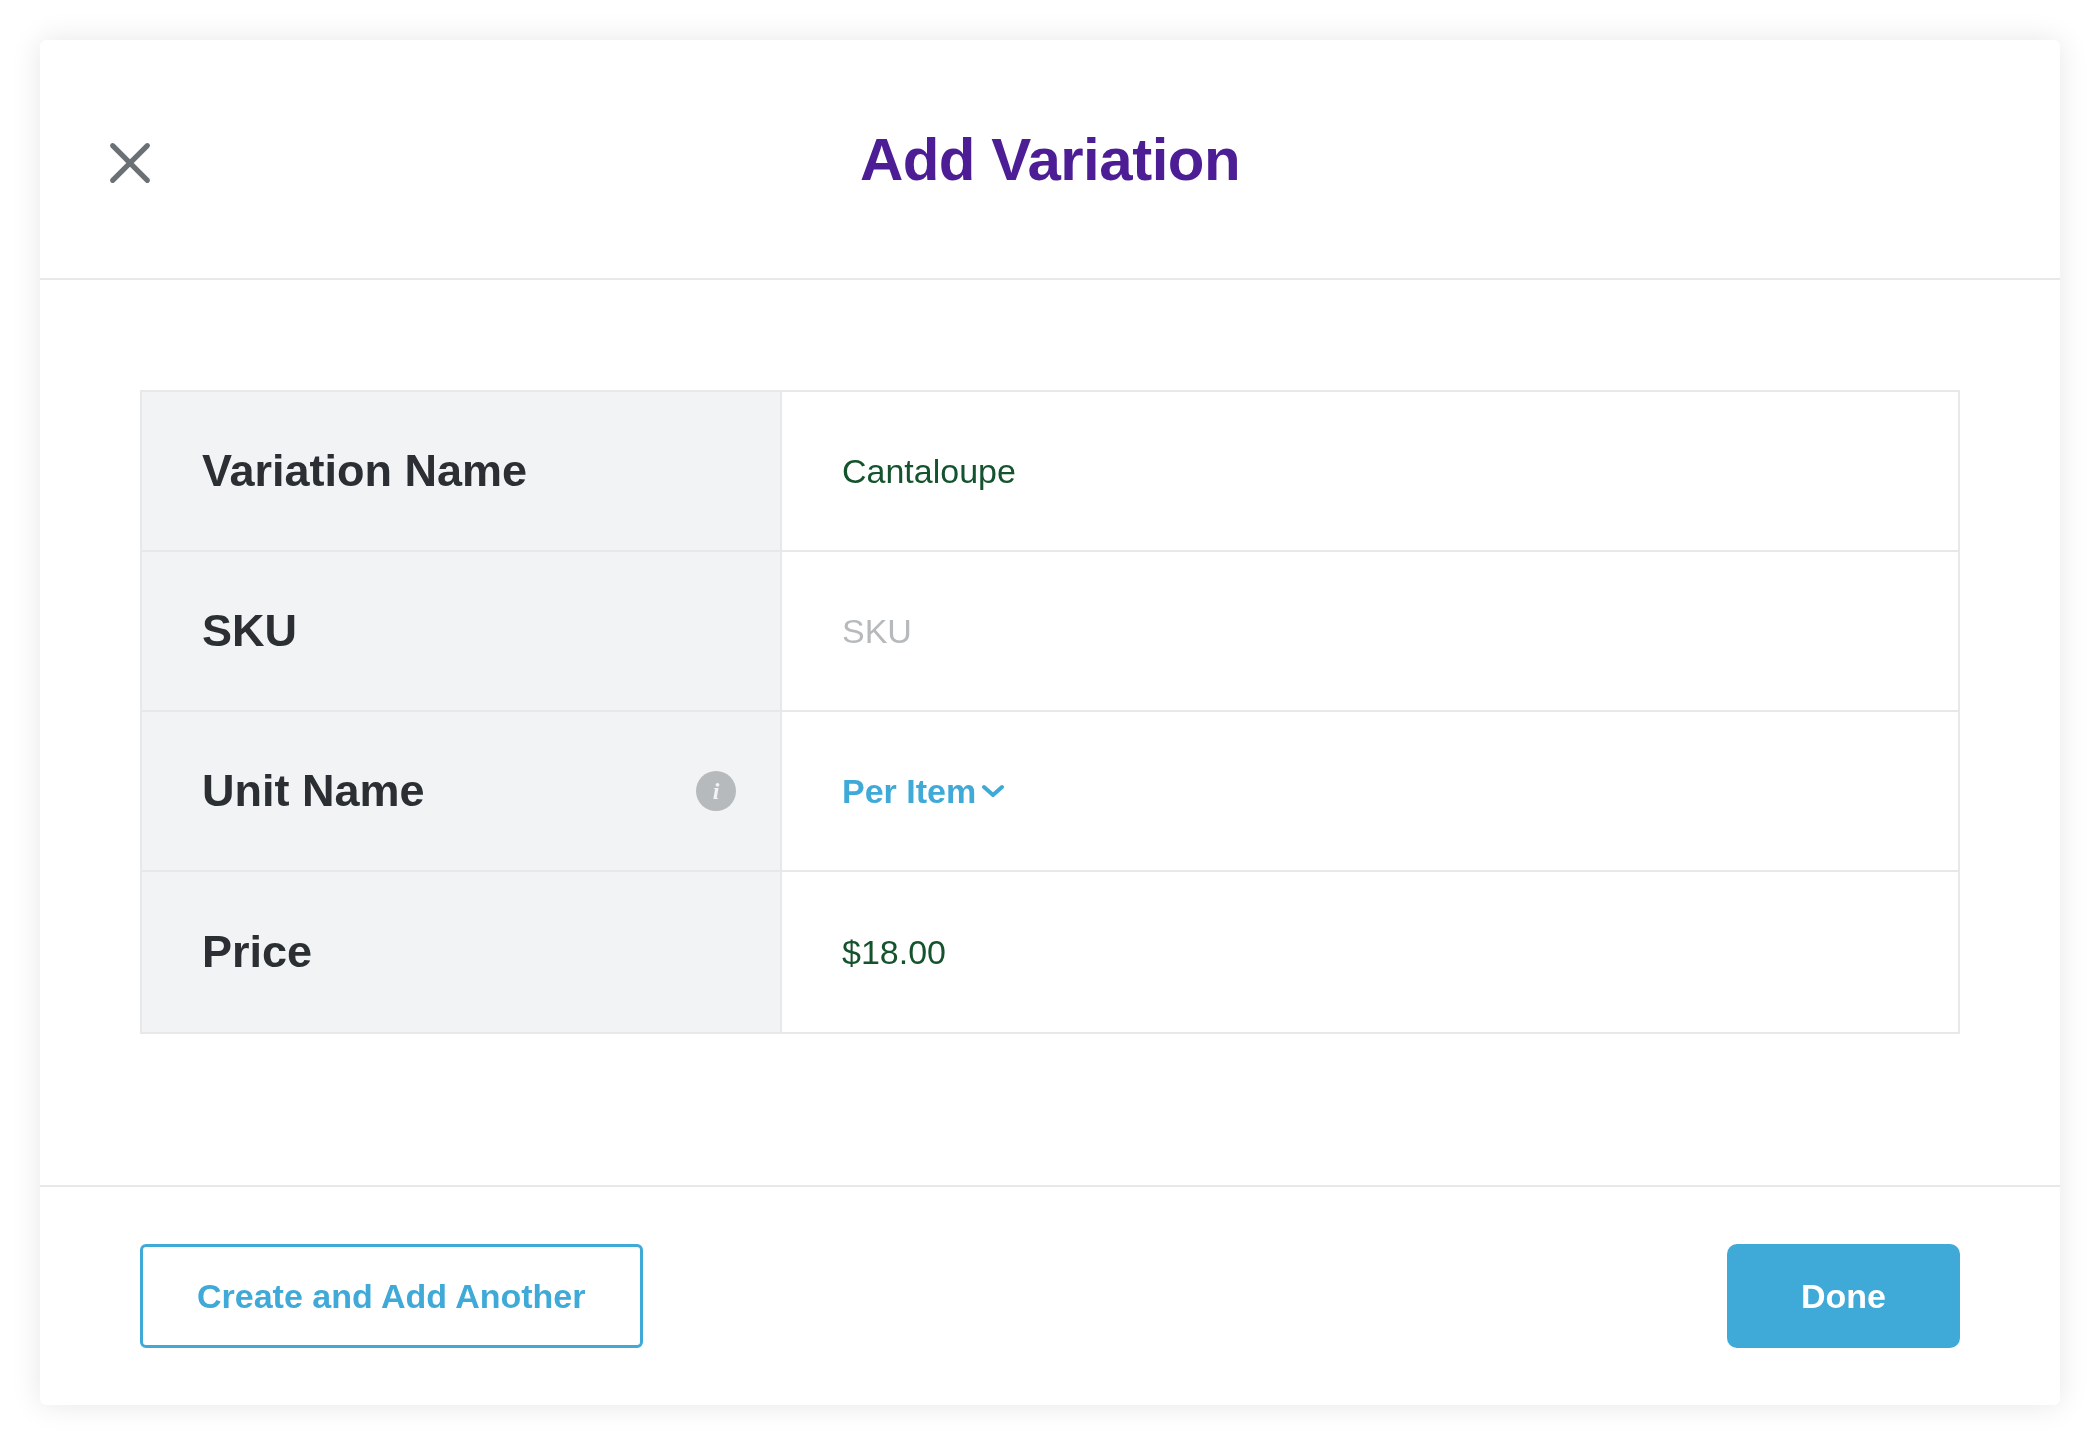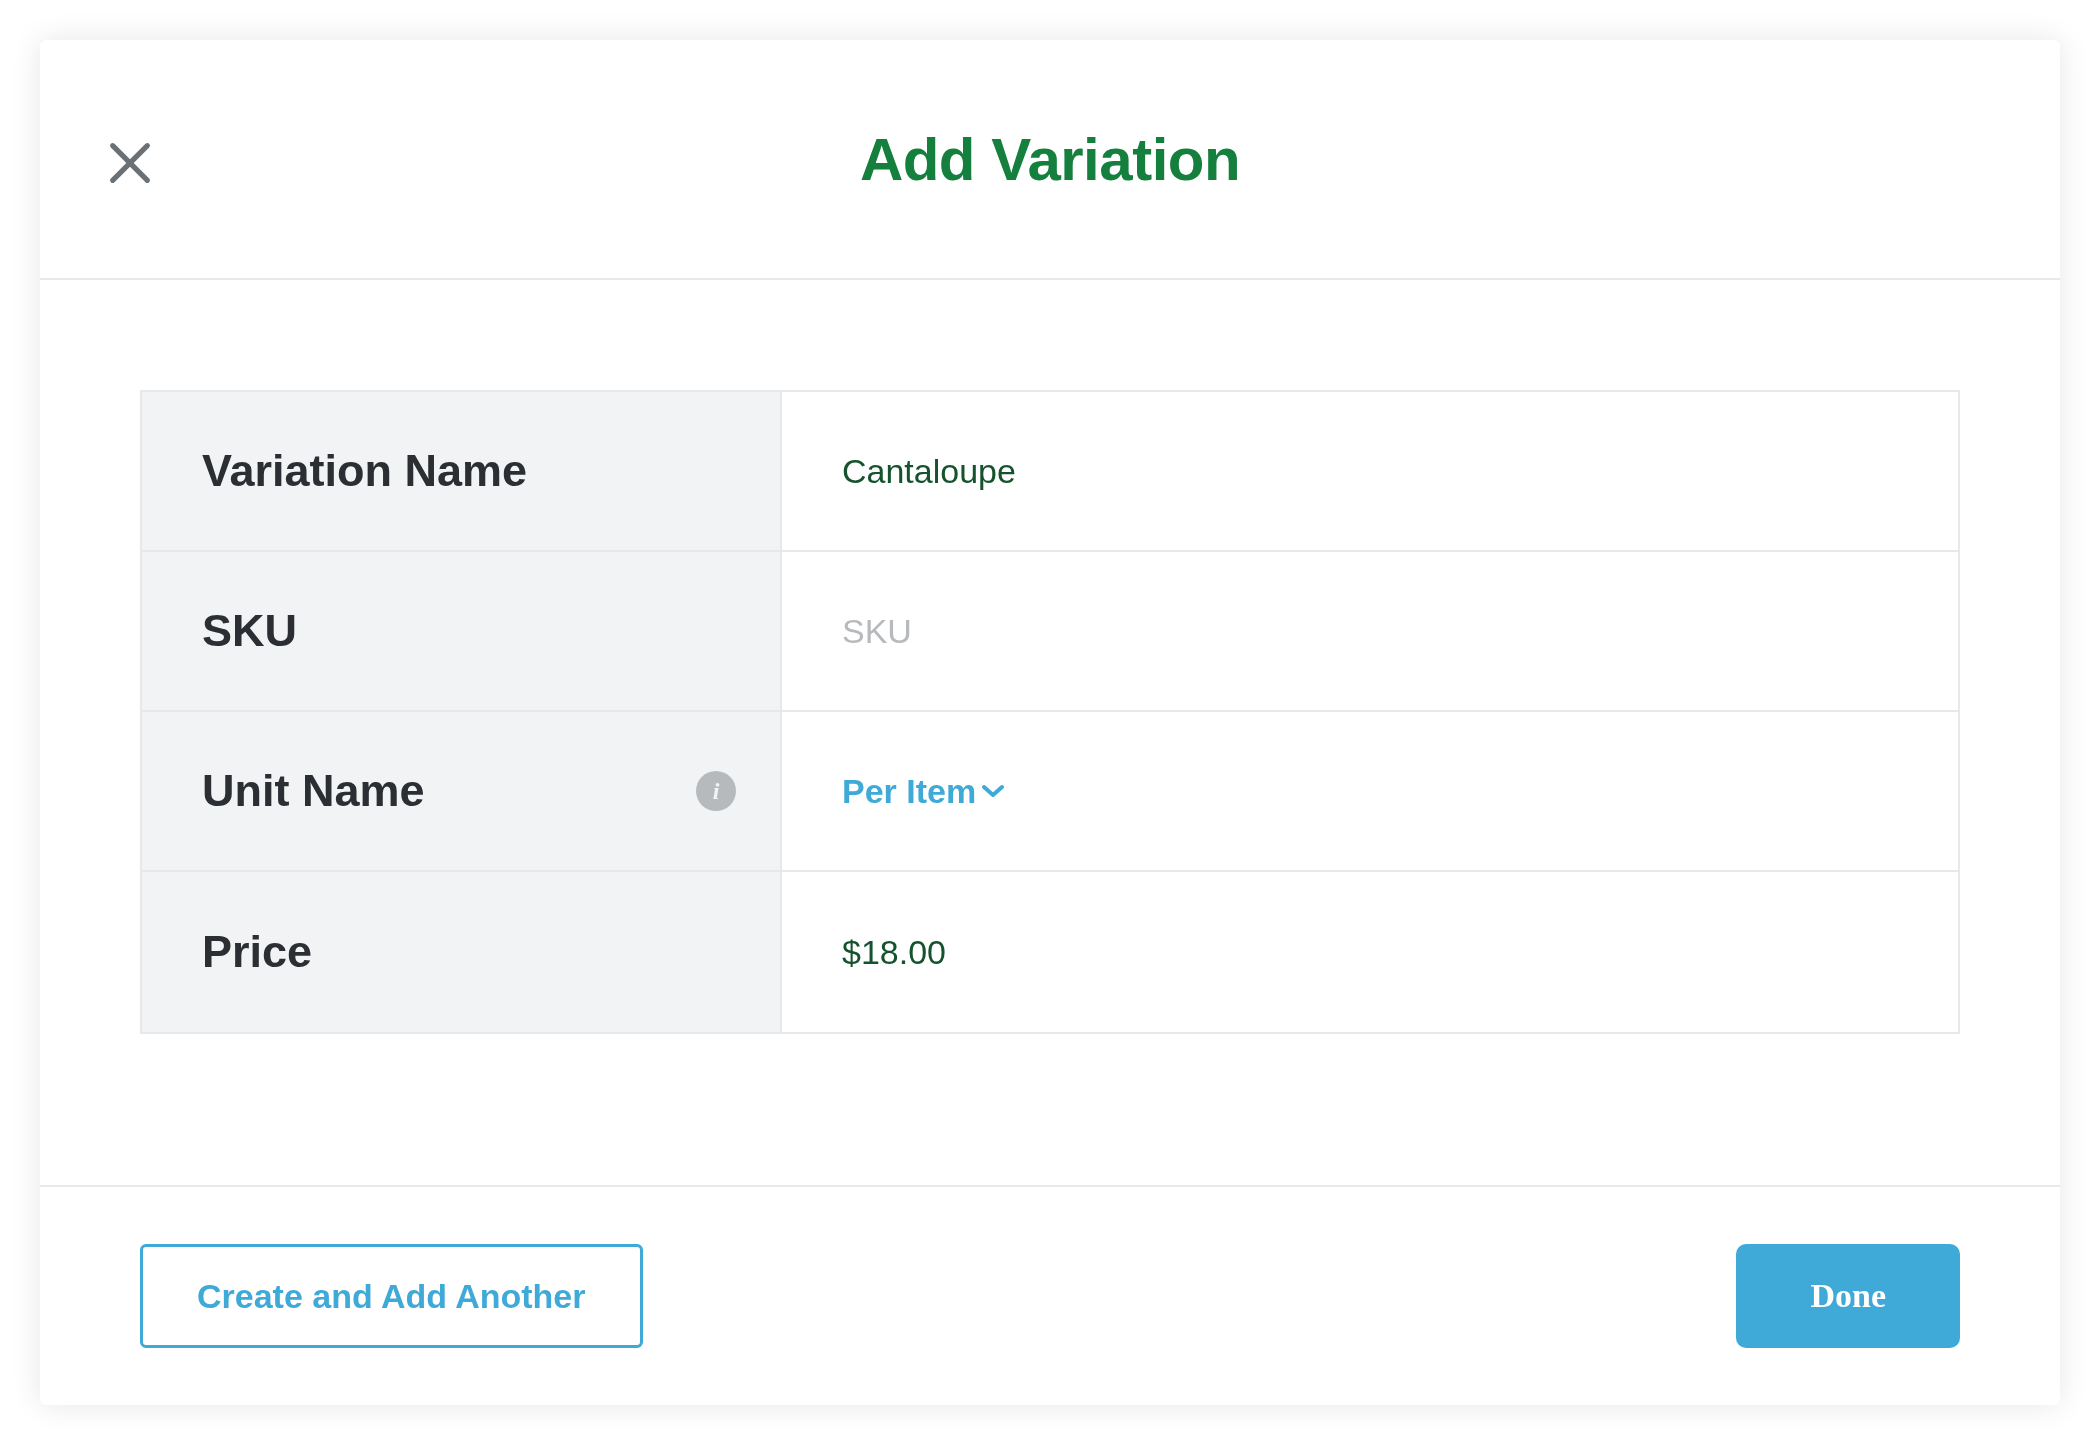--- a/index.html
+++ b/index.html
@@ -38,21 +38,21 @@
     height: 60px;
     display: flex;
     align-items: center;
     justify-content: center;
     cursor: pointer;
   }
   .close-btn svg { width: 52px; height: 52px; }
   .title {
     font-size: 60px;
     font-weight: 700;
-    color: #15803d;
+    color: #4c1d95;
     letter-spacing: -0.5px;
   }
   .body {
     flex: 1 1 auto;
     padding: 110px 100px 0 100px;
   }
   .form-table {
     width: 100%;
     border: 2px solid #e6e8ea;
   }
@@ -161,21 +161,20 @@
     border: none;
     border-radius: 10px;
     background: #3fa9d7;
     color: #ffffff;
     font-size: 34px;
     font-weight: 700;
     display: flex;
     align-items: center;
     justify-content: center;
     cursor: pointer;
-    font-family: Liberation Serif, serif;
   }
 </style>
 </head>
 <body>
 
 <div class="modal">
 
   <div class="header">
     <div class="close-btn">
       <span>

